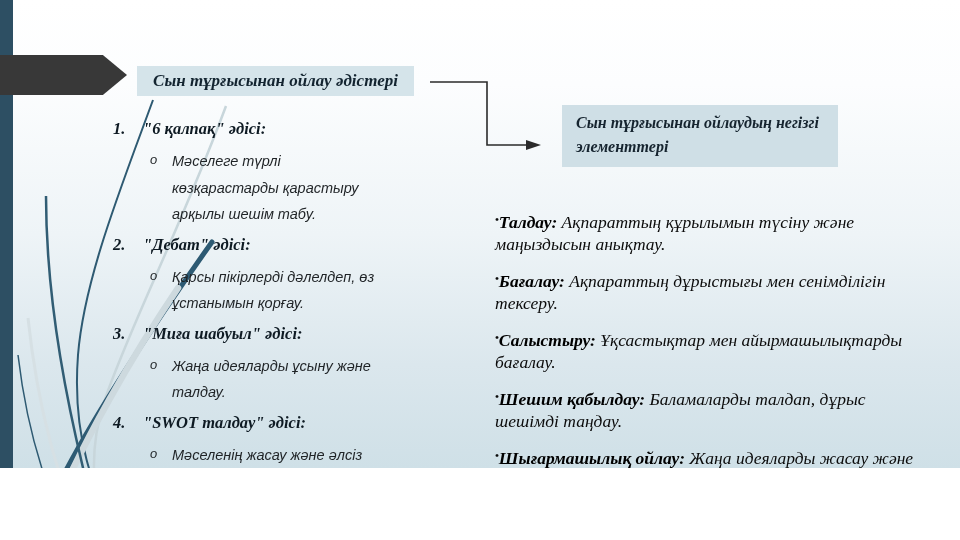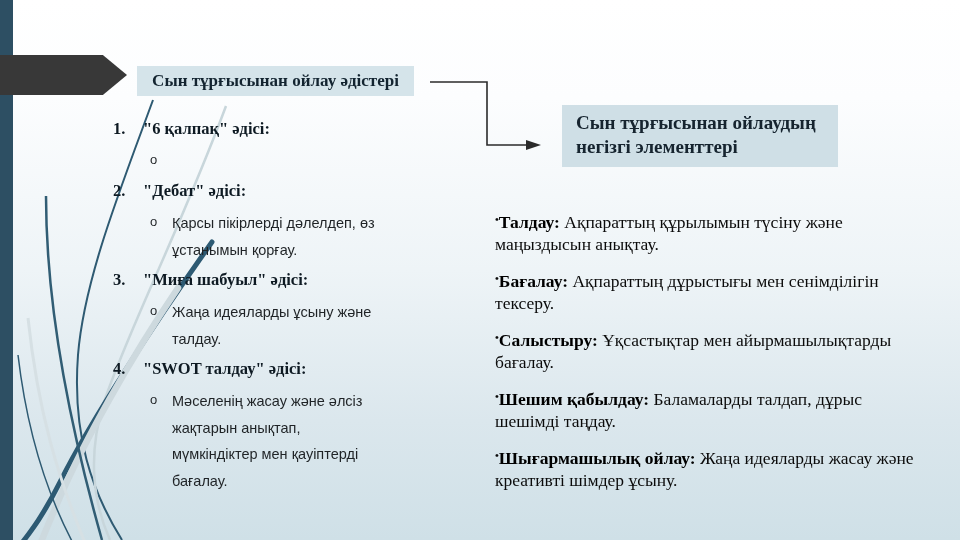--- a/index.html
+++ b/index.html
@@ -1,38 +1,39 @@
 <!DOCTYPE html>
 <html><head>
 <meta charset="utf-8">
 <style>
   html,body { margin:0; padding:0; }
   .slide {
-    position:relative; width:960px; height:540px; overflow:hidden;
+    position:relative; width:960px; height:468px; overflow:hidden;
     background: linear-gradient(to bottom, #ffffff 0%, #fcfdfe 18%, #eef4f7 50%, #dbe7ed 78%, #cfe0e7 100%);
     font-family:"Liberation Serif", serif;
+    font-style:italic;
   }
   .left-strip { position:absolute; left:0; top:0; width:13px; height:540px; background:var(--accent,#2d4f63); z-index:1; }
   .swoosh { position:absolute; left:0; top:0; z-index:2; }
   .arrow {
     position:absolute; left:0; top:55px; width:127px; height:40px;
     background:var(--arrow,#383838); z-index:3;
     clip-path: polygon(0 0, 81% 0, 100% 50%, 81% 100%, 0 100%);
   }
   .title-box {
     position:absolute; left:137px; top:66px; width:277px; height:30px; z-index:4;
     background:var(--boxfill,#d5e4ea);
     display:flex; align-items:center; justify-content:center;
     font-weight:bold; font-size:17px; color:#132430;
   }
   .connector { position:absolute; left:0; top:0; z-index:3; }
   .elements-box {
     position:absolute; left:562px; top:105px; width:276px; box-sizing:border-box; z-index:4;
     background:var(--boxfill2,#cfdfe6); padding:6px 10px 8px 14px;
-    font-weight:bold; font-size:19px; line-height:24px; color:#16242f;
+    font-weight:bold; font-size:16px; line-height:24px; color:#16242f;
   }
   .methods { position:absolute; left:113px; top:112px; width:320px; margin:0; padding:0; list-style:none; z-index:4; }
   .method { margin:0; padding:0; }
   .m-head { display:flex; font-weight:bold; font-size:16.5px; line-height:26px; margin:4px 0 6px; color:#0e1a23; }
   .m-num { width:30px; flex:none; }
   .m-sub { display:flex; margin-left:37px; font-family:"Liberation Sans", sans-serif; font-size:14.5px; line-height:26.5px; color:#1f2326; }
   .m-marker { width:22px; flex:none; font-size:13px; line-height:26px; transform:translateY(-1px); }
   .m-text { width:215px; }
   .elements { position:absolute; left:483px; top:196px; width:452px; z-index:4;
     font-size:17.5px; line-height:22px; color:#0b0b0b; }
@@ -73,20 +74,21 @@
   </div>
 
   <ol class="methods">
       <li class="method">
         <div class="m-head">
           <span class="m-num">1.</span>
           <span class="m-title">"6 қалпақ" әдісі:</span>
         </div>
         <div class="m-sub">
           <span class="m-marker">o</span>
+          <span class="m-text">Мәселеге түрлі көзқарастарды қарастыру арқылы шешім табу.</span>
         </div>
       </li>
       <li class="method">
         <div class="m-head">
           <span class="m-num">2.</span>
           <span class="m-title">"Дебат" әдісі:</span>
         </div>
         <div class="m-sub">
           <span class="m-marker">o</span>
           <span class="m-text">Қарсы пікірлерді дәлелдеп, өз ұстанымын қорғау.</span>

